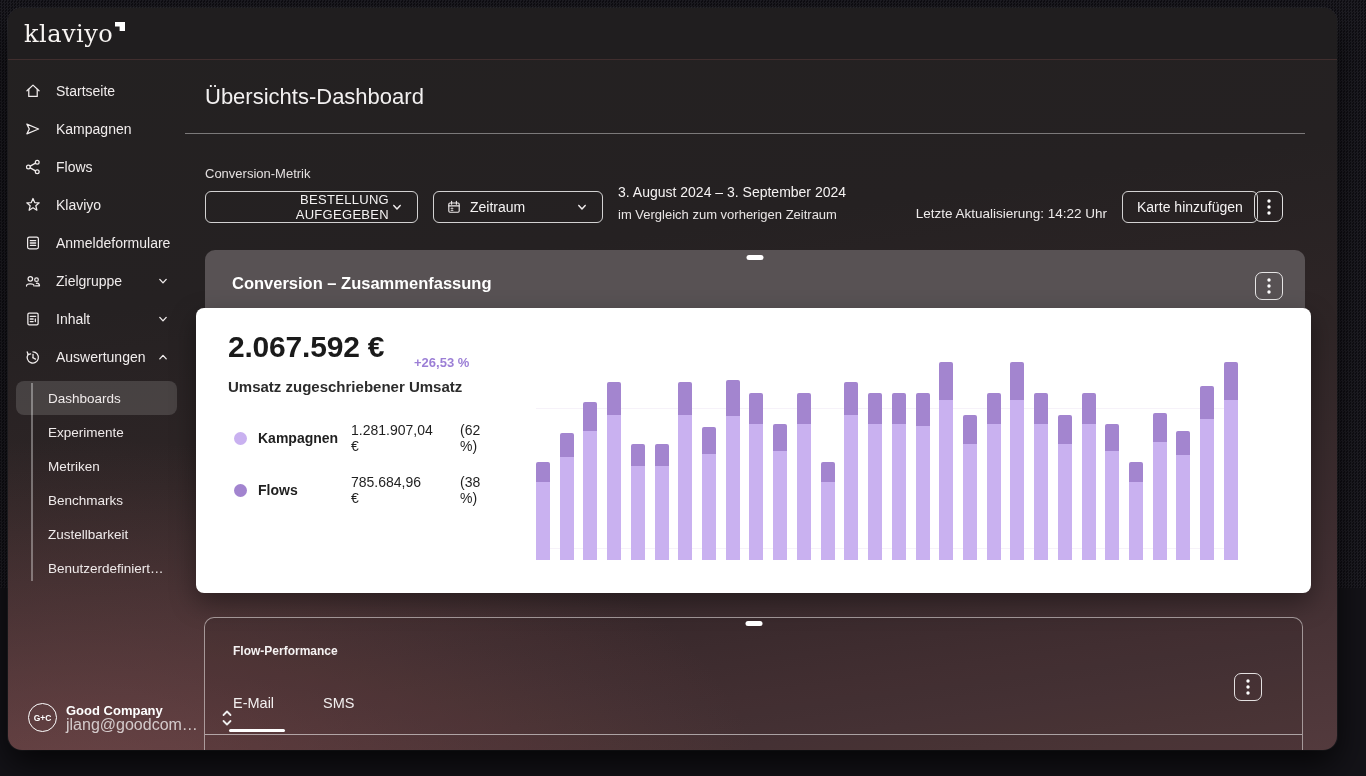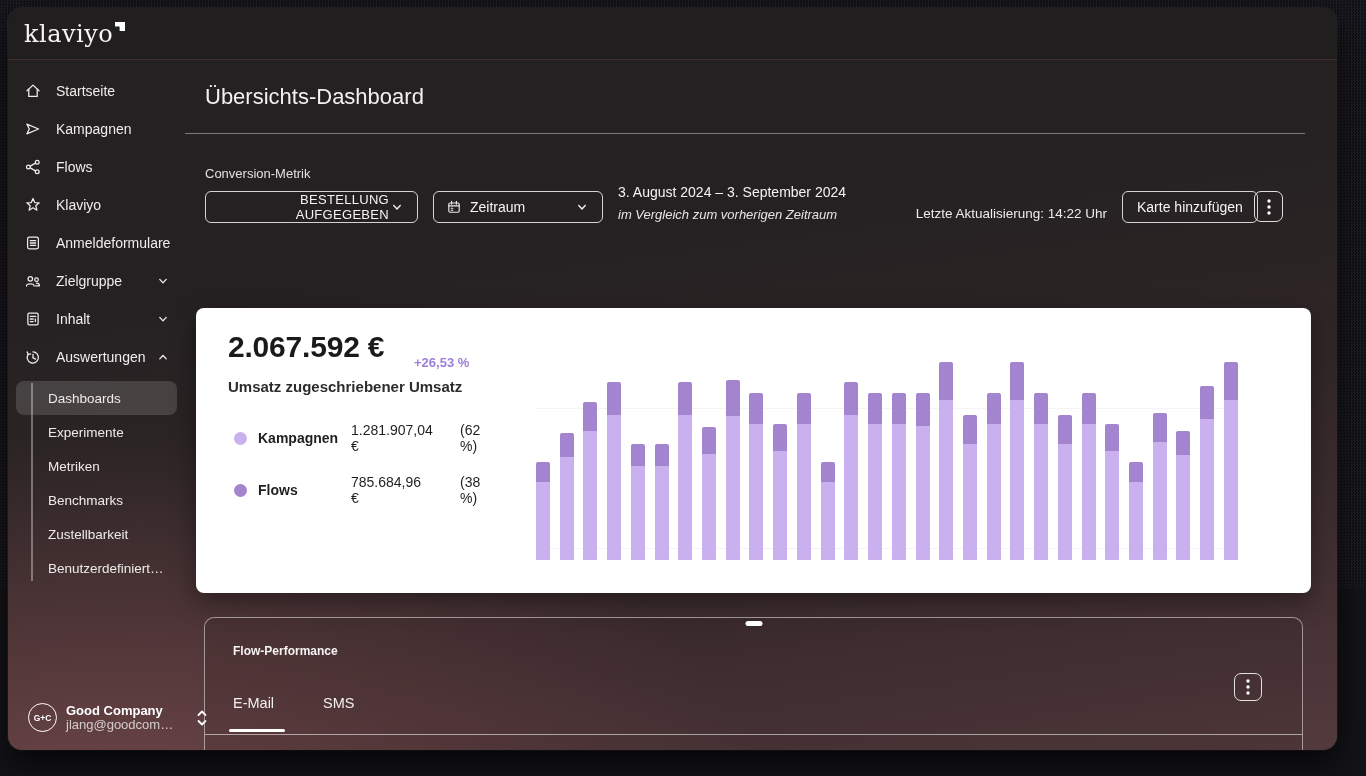--- a/index.html
+++ b/index.html
@@ -36,33 +36,33 @@
   .nav-item{position:relative;height:38px;display:flex;align-items:center;padding-left:16px;gap:14px;color:#f0ecec;font-size:14px;cursor:pointer;}
   .nav-icon{width:18px;height:18px;display:flex;align-items:center;justify-content:center;}
   .nav-chevron{position:absolute;right:14px;top:50%;transform:translateY(-50%);display:flex;}
   .subnav{position:relative;margin-top:5px;}
   .subnav::before{content:"";position:absolute;left:23px;top:2px;bottom:4px;width:1.5px;background:rgba(255,255,255,0.35);}
   .subnav-item{height:34px;margin:0 8px 0 8px;display:flex;align-items:center;padding-left:32px;color:#efeaea;font-size:13.5px;border-radius:8px;cursor:pointer;}
   .subnav-item.active{background:rgba(255,255,255,0.14);}
   .account{position:absolute;left:20px;bottom:18px;display:flex;align-items:center;gap:9px;color:#fff;cursor:pointer;}
   .avatar{width:29px;height:29px;border:1.5px solid #fff;border-radius:50%;display:flex;align-items:center;justify-content:center;font-size:8.5px;font-weight:bold;box-sizing:border-box;}
   .acct-name{font-size:13px;font-weight:600;line-height:15px;}
-  .acct-email{font-size:13px;color:rgba(255,255,255,0.72);line-height:14px;}
+  .acct-email{font-size:16px;color:rgba(255,255,255,0.72);line-height:14px;}
   .acct-chevrons{margin-left:12px;display:flex;}
   
   .main{position:absolute;left:177px;top:52px;right:0;bottom:0;}
   .page-title{position:absolute;left:20px;top:24px;font-size:22px;font-weight:500;color:#f2f0f0;}
   .title-divider{position:absolute;left:0;top:73px;width:1120px;height:1px;background:rgba(255,255,255,0.4);}
   .metric-label{position:absolute;left:20px;top:106px;font-size:13px;color:#e3dfdf;}
   .btn{box-sizing:border-box;border:1px solid rgba(255,255,255,0.8);border-radius:6px;background:transparent;color:#f5f3f3;display:flex;align-items:center;cursor:pointer;text-align:right;}
   .dd1{position:absolute;left:20px;top:131px;width:213px;height:32px;padding:0 12px;font-size:13px;letter-spacing:.3px;justify-content:space-between;}
   .dd2{position:absolute;left:248px;top:131px;width:170px;height:32px;padding:0 12px;font-size:14px;justify-content:space-between;}
   .dd2 .dd2-left{display:flex;align-items:center;gap:8px;}
   .date-range{position:absolute;left:433px;top:124px;font-size:14px;color:#f5f2f2;}
-  .date-compare{position:absolute;left:433px;top:147px;font-size:13px;color:#e8e4e4;font-style:italic;}
+  .date-compare{position:absolute;left:433px;top:147px;font-size:13px;color:#e8e4e4;}
   .last-updated{position:absolute;left:700px;top:146px;width:222px;text-align:right;font-size:13.5px;color:#eeebeb;}
   .add-card-btn{position:absolute;left:937px;top:131px;height:32px;padding:0 14px;font-size:14px;}
   .kebab-btn{box-sizing:border-box;border:1px solid rgba(255,255,255,0.85);border-radius:7px;background:transparent;display:flex;align-items:center;justify-content:center;cursor:pointer;}
   .top-kebab{position:absolute;left:1069px;top:131px;width:29px;height:31px;}
   
   .conv-header{position:absolute;left:20px;top:190px;width:1100px;height:58px;background:#585254;border-radius:10px 10px 0 0;cursor:grab;}
   .drag-pill{position:absolute;left:50%;transform:translateX(-50%);width:17px;height:5px;border-radius:3px;background:#fff;}
   .conv-header .drag-pill{top:5px;}
   .conv-title{position:absolute;left:27px;top:24px;font-size:16.5px;font-weight:700;color:#fff;}
   .conv-kebab{position:absolute;left:1050px;top:22px;width:28px;height:28px;}
@@ -281,20 +281,33 @@
       <div class="kebab-btn top-kebab">
         <svg width="16" height="20" viewBox="0 0 16 20">
             <g fill="#fff">
               <circle cx="8" cy="4" r="1.7"></circle>
               <circle cx="8" cy="10" r="1.7"></circle>
               <circle cx="8" cy="16" r="1.7"></circle>
             </g>
           </svg>
       </div>
 
+      <div class="conv-header">
+        <div class="drag-pill"></div>
+        <div class="conv-title">Conversion – Zusammenfassung</div>
+        <div class="kebab-btn conv-kebab">
+          <svg width="16" height="20" viewBox="0 0 16 20">
+              <g fill="#fff">
+                <circle cx="8" cy="4" r="1.7"></circle>
+                <circle cx="8" cy="10" r="1.7"></circle>
+                <circle cx="8" cy="16" r="1.7"></circle>
+              </g>
+            </svg>
+        </div>
+      </div>
 
       <div class="white-card">
         <div class="big-number">2.067.592 €</div>
         <div class="delta" id="delta" style="color: rgb(156, 127, 214);">+26,53 %</div>
         <div class="card-subtitle">Umsatz zugeschriebener Umsatz</div>
 
         <div class="legend-row r1">
           <span class="legend-dot" id="dot-0" style="background: rgb(201, 177, 240);"></span>
           <span class="legend-label">Kampagnen</span>
           <span class="legend-value">1.281.907,04 €</span>

